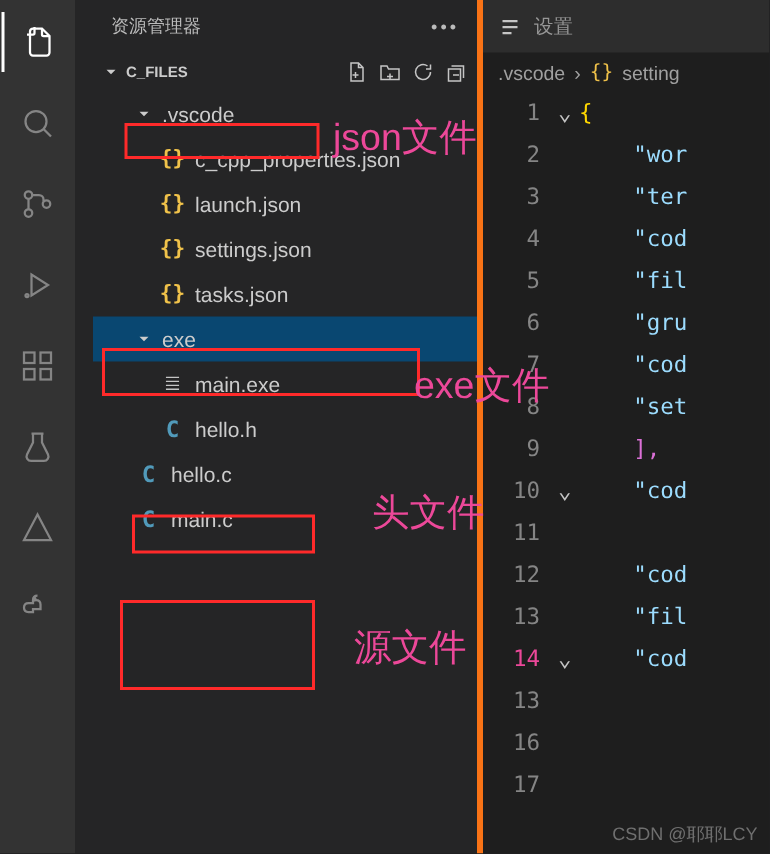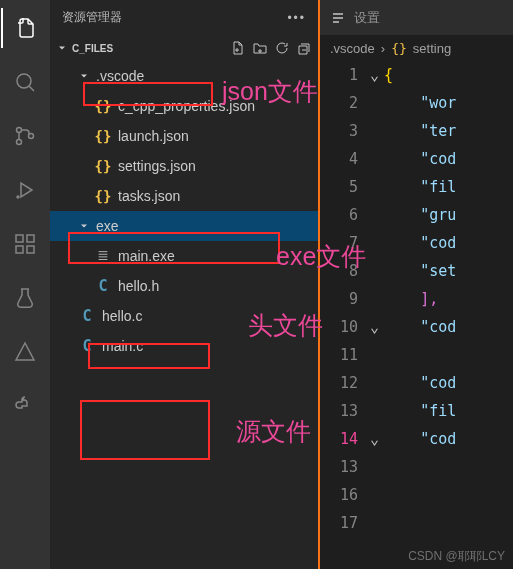--- a/index.html
+++ b/index.html
@@ -29,20 +29,21 @@
   cursor: pointer;
 }
 .activity-bar .act-icon.active { color: #ffffff; border-left: 2px solid #fff; }
 .activity-bar svg { width: 24px; height: 24px; }
 
 .sidebar {
   width: 268px;
   background: #252526;
   display: flex;
   flex-direction: column;
+  padding-left: 12px;
 }
 .sidebar-header {
   height: 35px;
   display: flex; align-items: center;
   padding: 0 12px;
   color: #bbbbbb;
   font-size: 12px;
   justify-content: space-between;
 }
 .sidebar-header .dots { color: #bbbbbb; letter-spacing: 2px; cursor: pointer; }
@@ -76,21 +77,21 @@
 .tree-row .ficon { width: 18px; display: inline-flex; justify-content: center; font-weight: 700; }
 .ic-json { color: #f0c24a; font-family: monospace; }
 .ic-exe { color: #c5c5c5; }
 .ic-c { color: #519aba; font-family: monospace; font-size: 15px; }
 
 .editor {
   flex: 1;
   background: #1e1e1e;
   display: flex;
   flex-direction: column;
-  border-left: 2px solid #f97316;
+  border-left: 4px solid #f97316;
 }
 .editor-tab {
   height: 35px;
   background: #2d2d2d;
   display: flex; align-items: center;
   padding: 0 10px;
   color: #969696;
   font-size: 13px;
   gap: 8px;
 }
@@ -339,15 +340,15 @@
   </div>
 </div>
 
 <div class="watermark">CSDN @耶耶LCY</div>
 
 <div class="annot-box" style="left: 83px; top: 82px; width: 130px; height: 24px;"></div>
 <div class="annot-text" style="left: 222px; top: 75px;">json文件</div>
 <div class="annot-box" style="left: 68px; top: 232px; width: 212px; height: 32px;"></div>
 <div class="annot-text" style="left: 276px; top: 240px;">exe文件</div>
 <div class="annot-box" style="left: 88px; top: 343px; width: 122px; height: 26px;"></div>
-<div class="annot-text" style="left: 248px; top: 309px;">头文件</div>
+<div class="annot-text" style="left: 248px; top: 325px;">头文件</div>
 <div class="annot-box" style="left: 80px; top: 400px; width: 130px; height: 60px;"></div>
 <div class="annot-text" style="left: 236px; top: 415px;">源文件</div>
 
 </body></html>

